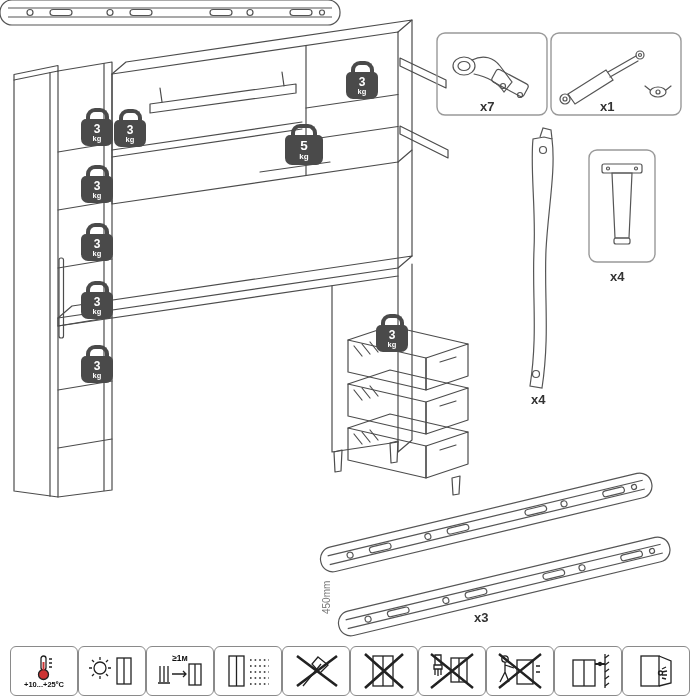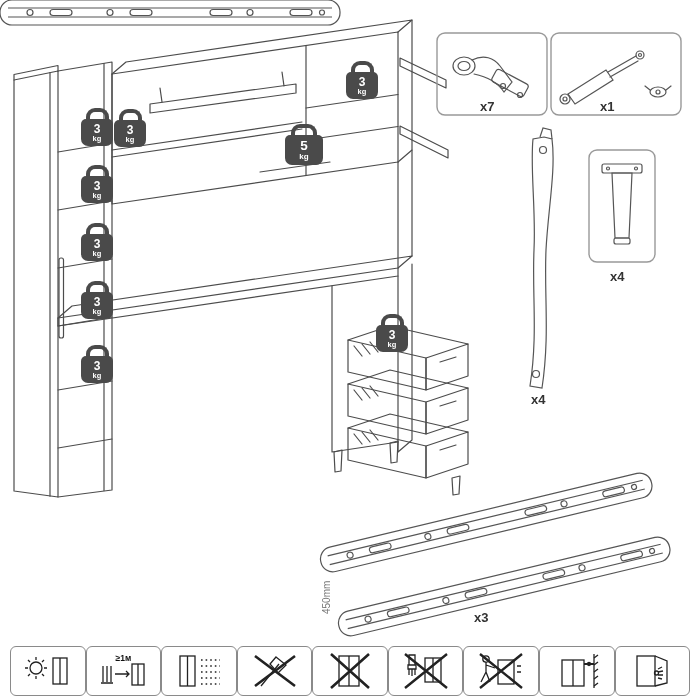--- a/index.html
+++ b/index.html
@@ -232,20 +232,29 @@
     <div class="handle"></div>
     <div class="body">
         <span class="val">3</span>
         <span class="unit">kg</span>
       </div>
   </div>
 
   <div class="care-row">
 
 
+    <div class="care-box">
+      <svg width="50" height="27" viewBox="0 0 50 27" stroke="#222" fill="none" stroke-width="1.3">
+        <rect x="22" y="2" width="5" height="14" rx="2.5"></rect>
+        <circle cx="24.5" cy="20.5" r="5" fill="#cc3333"></circle>
+        <path d="M24.5,8 L24.5,16" stroke="#cc3333" stroke-width="2"></path>
+        <path d="M30,5 L33,5 M30,9 L33,9 M30,13 L33,13"></path>
+      </svg>
+      <span class="lbl" style="font-size:7.5px">+10...+25ºC</span>
+    </div>
 
     <div class="care-box">
       <svg width="50" height="38" viewBox="0 0 50 38" stroke="#222" fill="none" stroke-width="1.3">
         <circle cx="13" cy="16" r="6"></circle>
         <path d="M13,5 L13,8 M13,24 L13,27 M2,16 L5,16 M21,16 L24,16 M5,8 L7,10 M19,22 L21,24 M21,8 L19,10 M7,22 L5,24"></path>
         <rect x="30" y="6" width="14" height="26"></rect>
         <path d="M37,6 L37,32"></path>
       </svg>
     </div>
 

